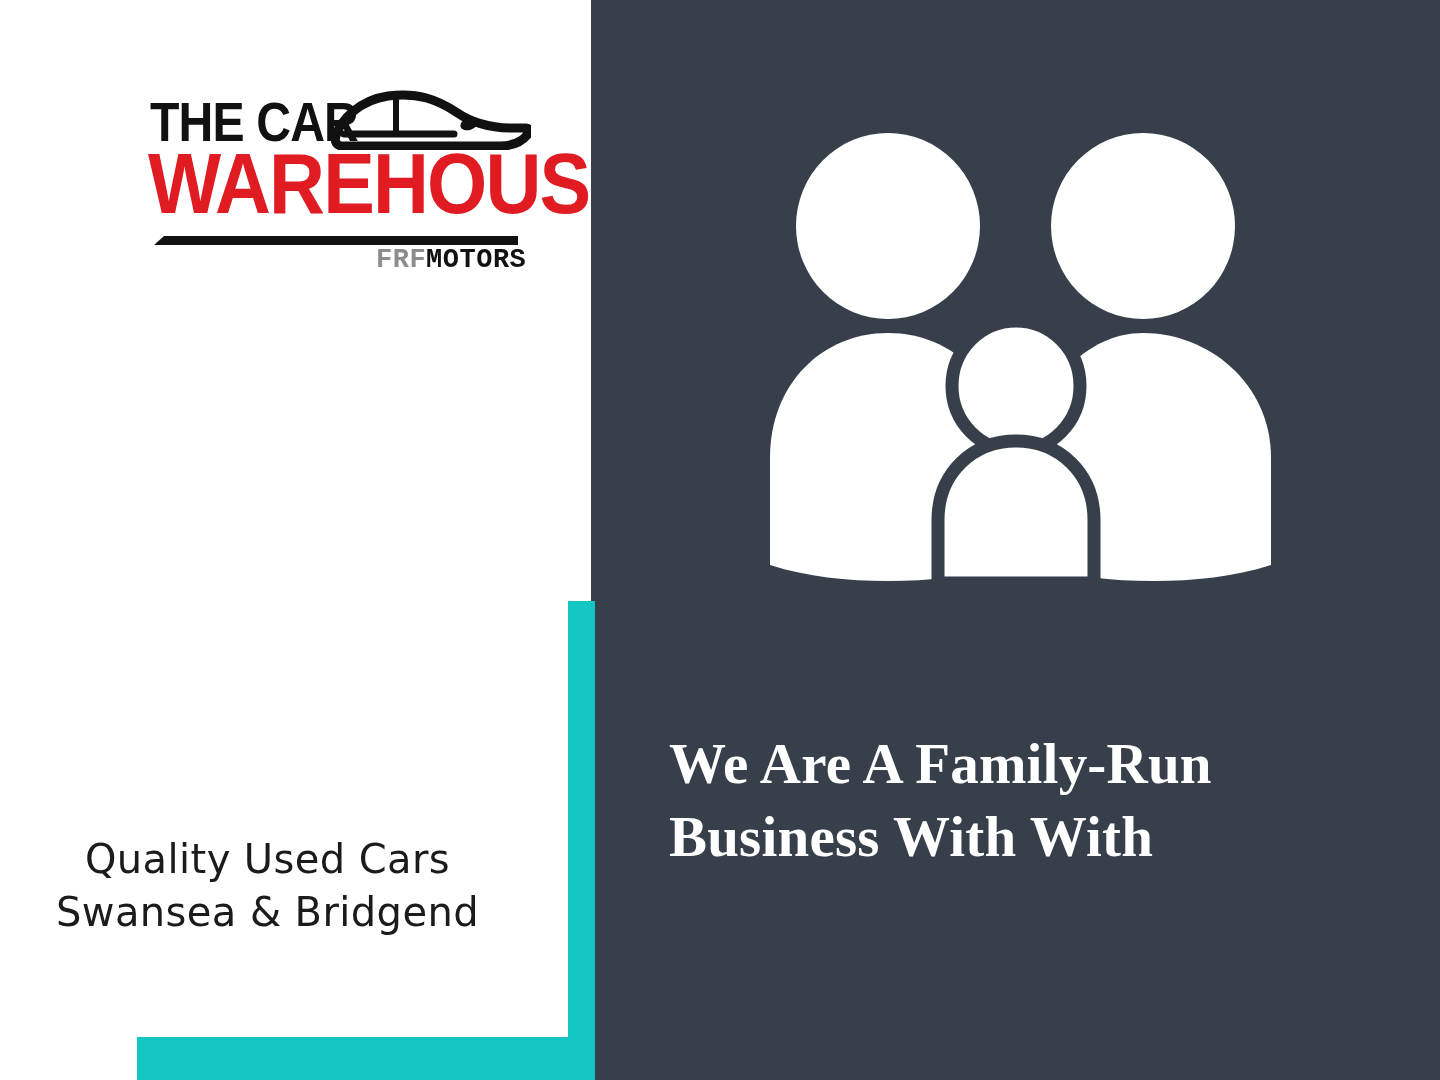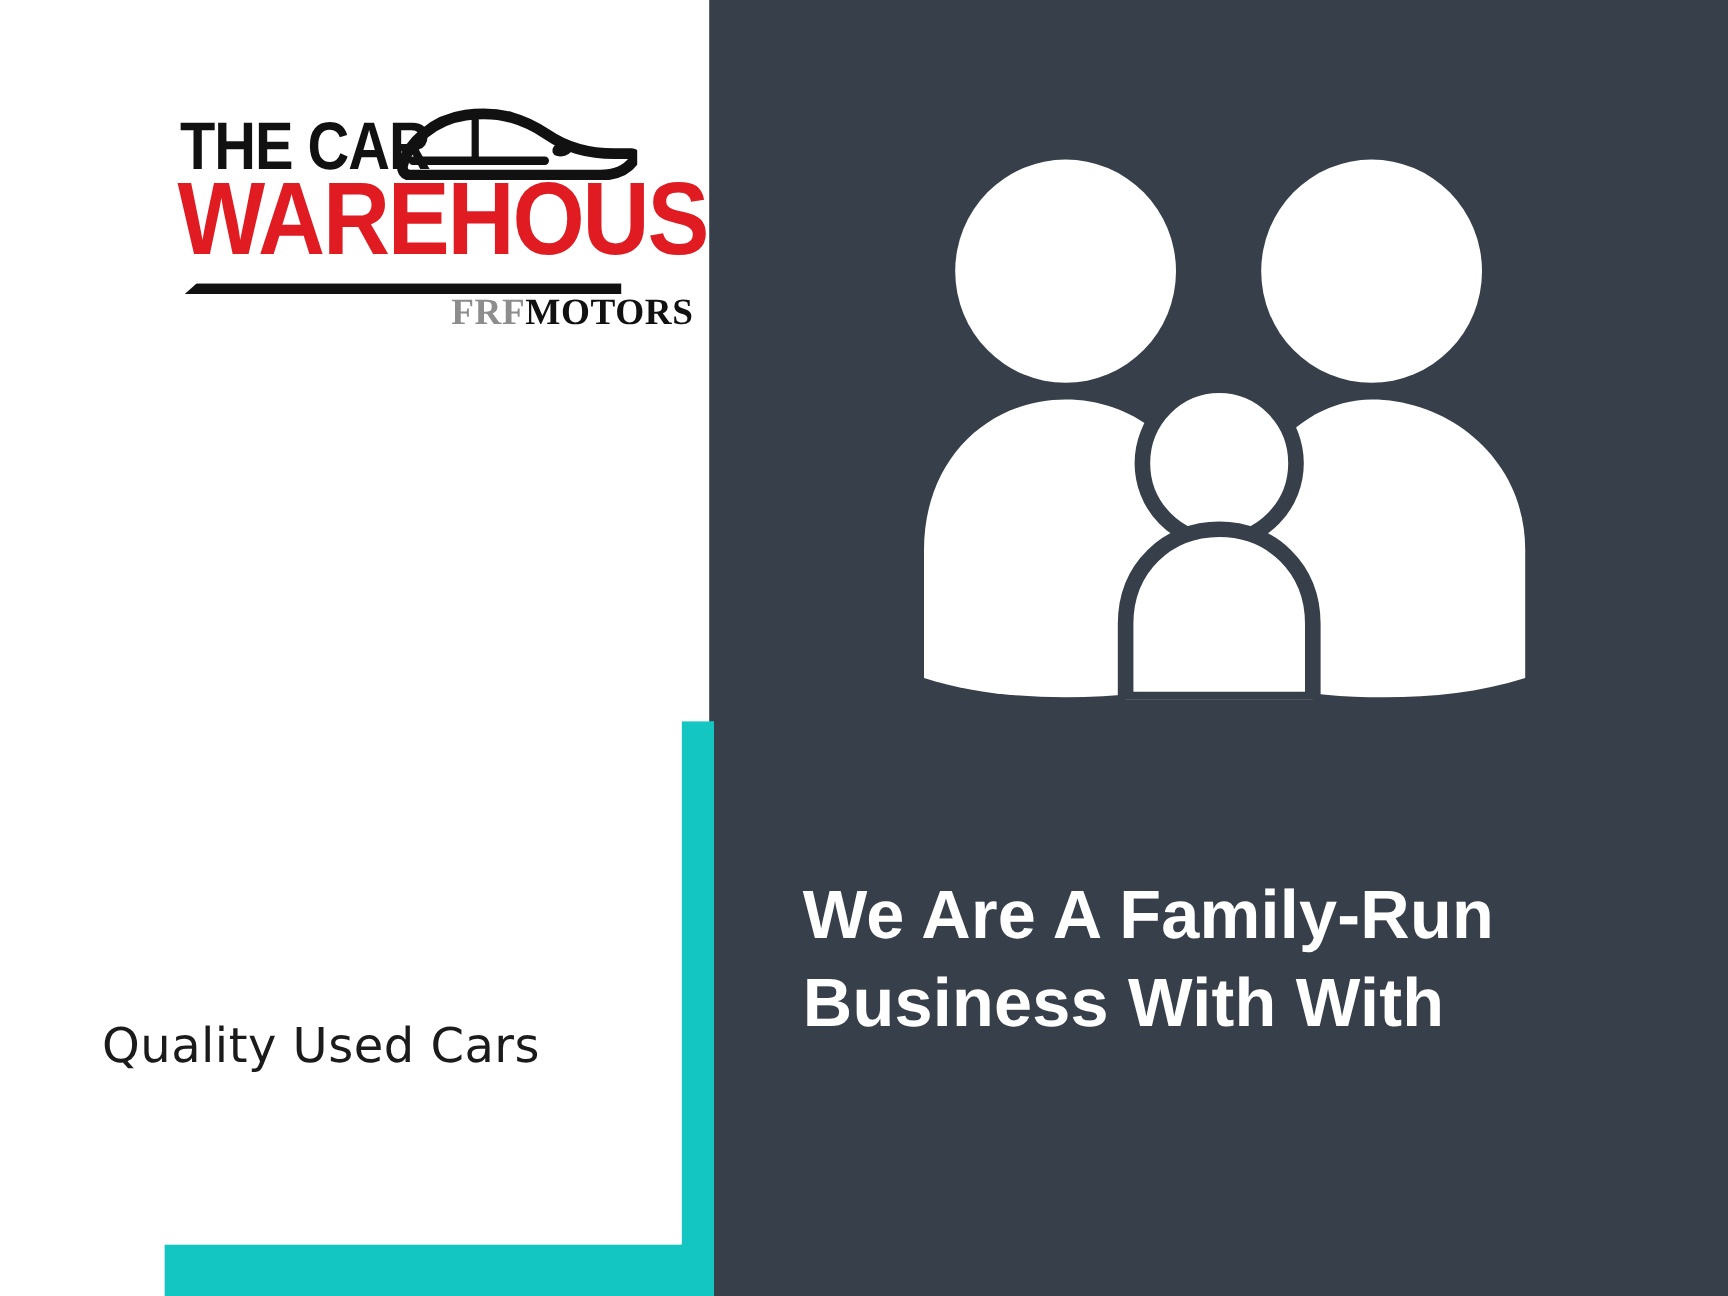--- a/index.html
+++ b/index.html
@@ -116,23 +116,23 @@
     top:148px;
     width:364px;
     height:9px;
     background:#111111;
     clip-path: polygon(10px 0, 364px 0, 364px 9px, 0 9px);
   }
   .logo-sub {
     position:absolute;
     left:226px;
     top:157px;
-    font-family:Liberation Serif, serif;
-    font-weight:bold;
-    font-size:31px;
+    font-family:Liberation Mono, monospace;
+    font-weight:bold;
+    font-size:27px;
     line-height:30px;
     letter-spacing:0.5px;
     white-space:nowrap;
   }
   .logo-sub .frf { color:#8d8d8d; }
   .logo-sub .motors { color:#111111; }
 
   
   .tagline {
     position:absolute;
@@ -140,40 +140,40 @@
     top:833px;
     width:535px;
     text-align:center;
     font-family:"DejaVu Sans", sans-serif;
     font-weight:400;
     font-size:40px;
     line-height:53px;
     color:#1b1b1b;
     letter-spacing:0.4px;
   }
-  .tagline span { display:block;margin-top:13px; }
+  .tagline span { display:block; }
 
   
   .family-icon {
     position:absolute;
     left:758px;
     top:128px;
     width:525px;
     height:455px;
     z-index:4;
   }
 
   
   .headline {
     position:absolute;
     left:669px;
     top:727px;
     width:720px;
     z-index:4;
-    font-family:Liberation Sans, sans-serif;
+    font-family:Liberation Serif, serif;
     font-weight:bold;
     font-size:57px;
     line-height:73px;
     color:#ffffff;
     letter-spacing:0.2px;
   }
   .headline span { display:block; white-space:nowrap; }
 </style>
 </head>
 <body>
@@ -205,20 +205,21 @@
       <div class="logo-rule"></div>
 
       <div class="logo-sub">
         <span class="frf">FRF</span><span class="motors">MOTORS</span>
       </div>
 
     </div>
 
     <div class="tagline">
       <span>Quality Used Cars</span>
+      <span>Swansea &amp; Bridgend</span>
     </div>
 
   </div>
 
   <svg class="family-icon" viewBox="0 0 525 455">
 
     <ellipse cx="130" cy="98" rx="92" ry="93" fill="#ffffff"></ellipse>
 
     <ellipse cx="385" cy="98" rx="92" ry="93" fill="#ffffff"></ellipse>
 

